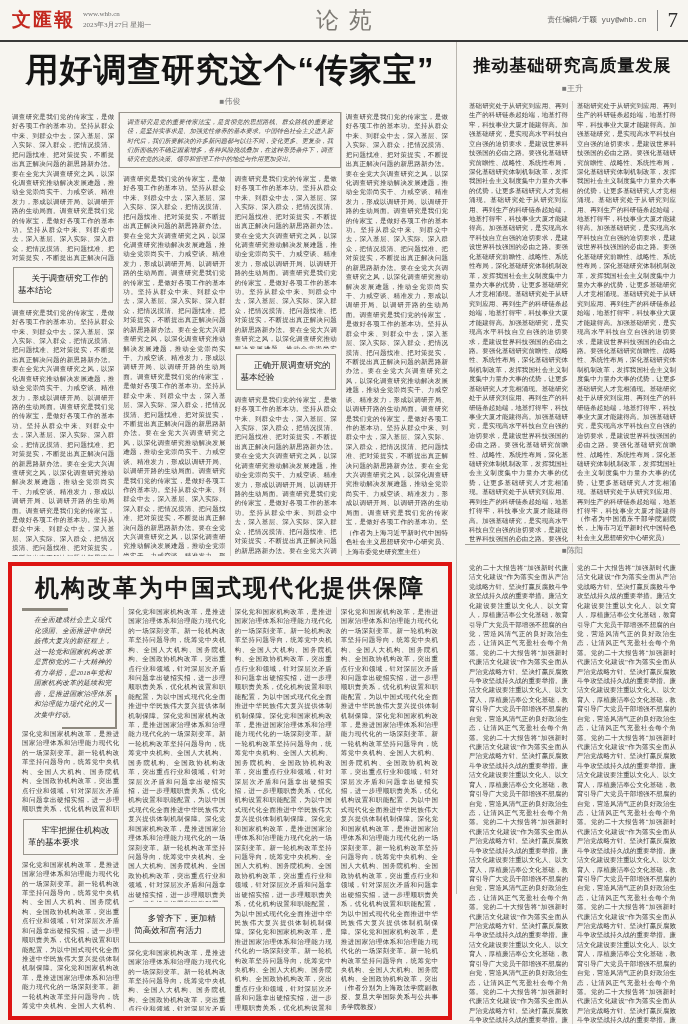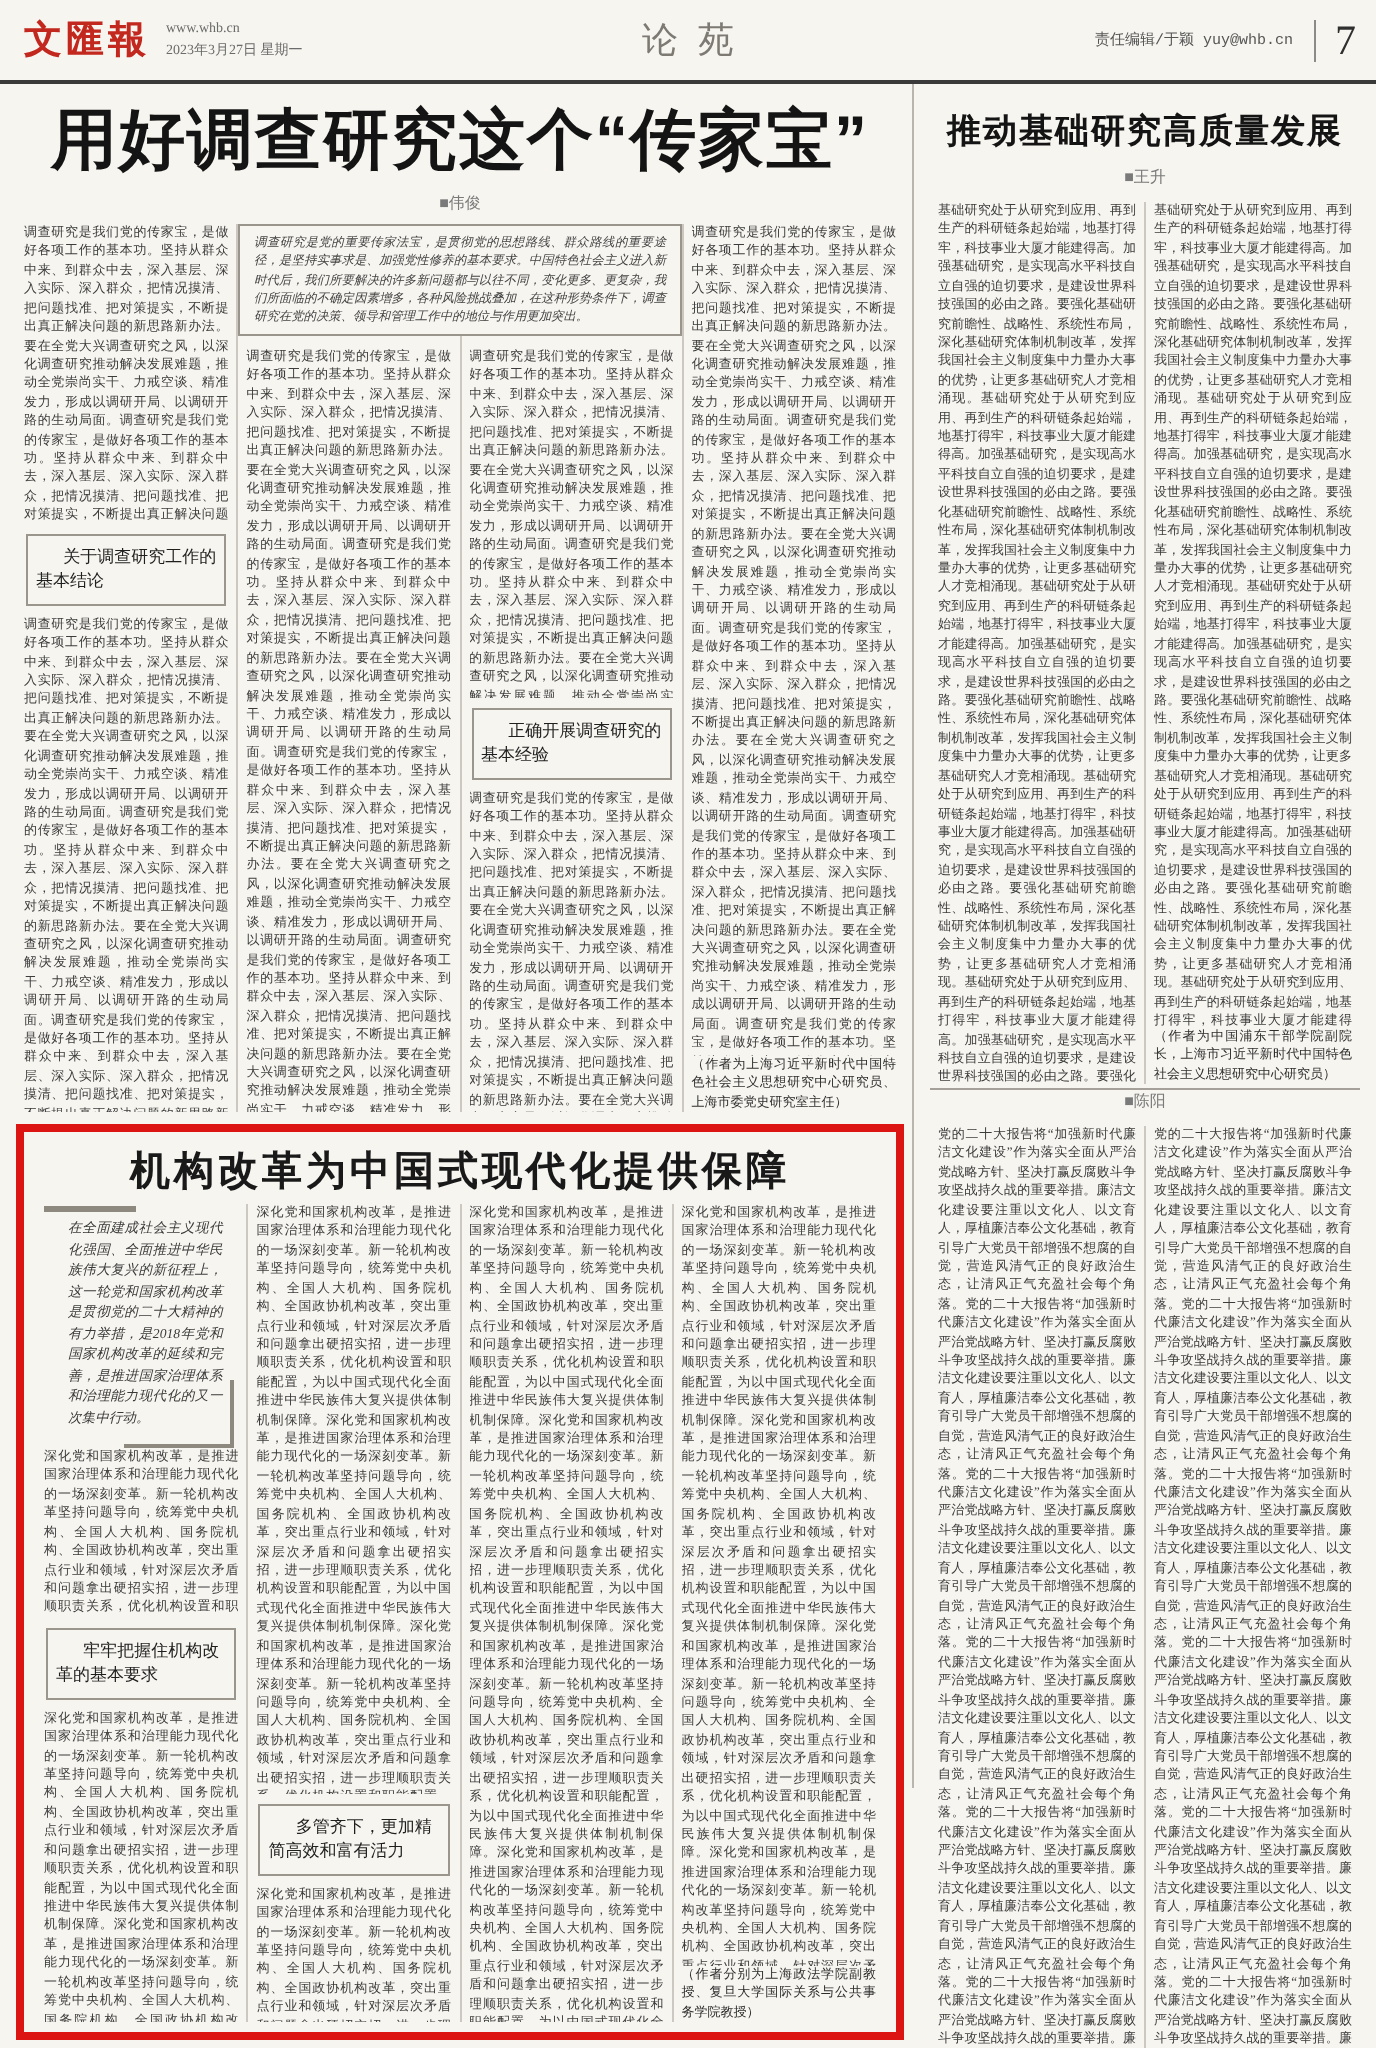--- a/index.html
+++ b/index.html
@@ -3,21 +3,21 @@
 <meta charset="utf-8">
 <style>
   * { margin:0; padding:0; box-sizing:border-box; }
   html,body { width:688px; background:#efece6; font-family:"Liberation Serif", serif; }
   .page { position:relative; width:688px; height:1024px; background:#f7f5f0; overflow:hidden; }
 
   
   .header { height:42px; display:flex; align-items:center; padding:0 10px 0 12px; border-bottom:2px solid #3a3a3a; position:relative; }
   .masthead { color:#c3281f; font-size:19px; font-weight:bold; letter-spacing:2px; font-family:"Liberation Serif",serif; }
   .mast-meta { margin-left:8px; font-size:7px; color:#6b6b6b; line-height:1.6; }
-  .section-title { position:absolute; left:50%; transform:translateX(-50%); font-size:18px; color:#7d7a74; letter-spacing:10px; padding-left:10px; }
+  .section-title { position:absolute; left:50%; transform:translateX(-50%); font-size:23px; color:#7d7a74; letter-spacing:10px; padding-left:10px; }
   .header-right { margin-left:auto; display:flex; align-items:center; }
   .editor-line { font-size:7.5px; color:#555; margin-right:10px;font-family:Liberation Mono, monospace; }
   .page-num { font-size:21px; color:#2f2f2f; border-left:1px solid #8a8a8a; padding-left:10px; line-height:1; }
 
   
   .main { display:flex; height:852px; }
   .left-region { width:456px; padding:2px 4px 4px 8px; }
   .right-region { flex:1; border-left:1px solid #b9b5ae; padding:2px 8px 4px 8px; display:flex; flex-direction:column; }
 
   
@@ -34,21 +34,21 @@
   .col { flex:1; padding:0 4px; display:flex; flex-direction:column; overflow:hidden; }
   .col + .col { border-left:1px solid #ccc8c1; }
   .introbox-main { position:absolute; left:25%; top:0; width:50%; height:56px; border:1px solid #99958d; background:#f7f5f0; padding:4px 7px; font-size:6.2px; line-height:1.5; font-style:italic; color:#444; text-align:justify; word-break:break-all; overflow:hidden; z-index:2; }
   .spacer60 { height:62px; flex:none; }
   .fill-150 { height:150px; flex:none; }
   .fill-175 { height:175px; flex:none; }
   .fill-rest { flex:1; }
 
   
   .featured { position:relative; margin-top:6px; height:458px; border:4px solid #dd1512; padding:3px 6px 5px; display:flex; flex-direction:column; background:#f7f5f0; }
-  .f-title { font-size:20px; font-weight:bold; color:#191919; text-align:center; letter-spacing:2px; margin:3px 0 3px; white-space:nowrap; font-family:"Liberation Serif",serif; }
+  .f-title { font-size:24px; font-weight:bold; color:#191919; text-align:center; letter-spacing:2px; margin:3px 0 3px; white-space:nowrap; font-family:"Liberation Serif",serif; }
   .f-byline { margin-bottom:4px; }
   .intro-quote { position:relative; flex:none; height:122px; padding:8px 8px 6px 12px; font-size:6.8px; line-height:1.55; font-style:italic; color:#3a3a3a; text-align:justify; word-break:break-all; overflow:hidden; }
   .q-top { position:absolute; top:1px; left:0; width:46px; height:3px; background:#8d897f; }
   .q-bot { position:absolute; bottom:0; right:2px; width:55px; height:34px; border-right:2px solid #8d897f; border-bottom:2px solid #8d897f; }
   .fill-85 { height:85px; flex:none; }
   .fill-295 { height:295px; flex:none; }
 
   
   .ra { display:flex; flex-direction:column; }
   .ra-top { height:498px; }

